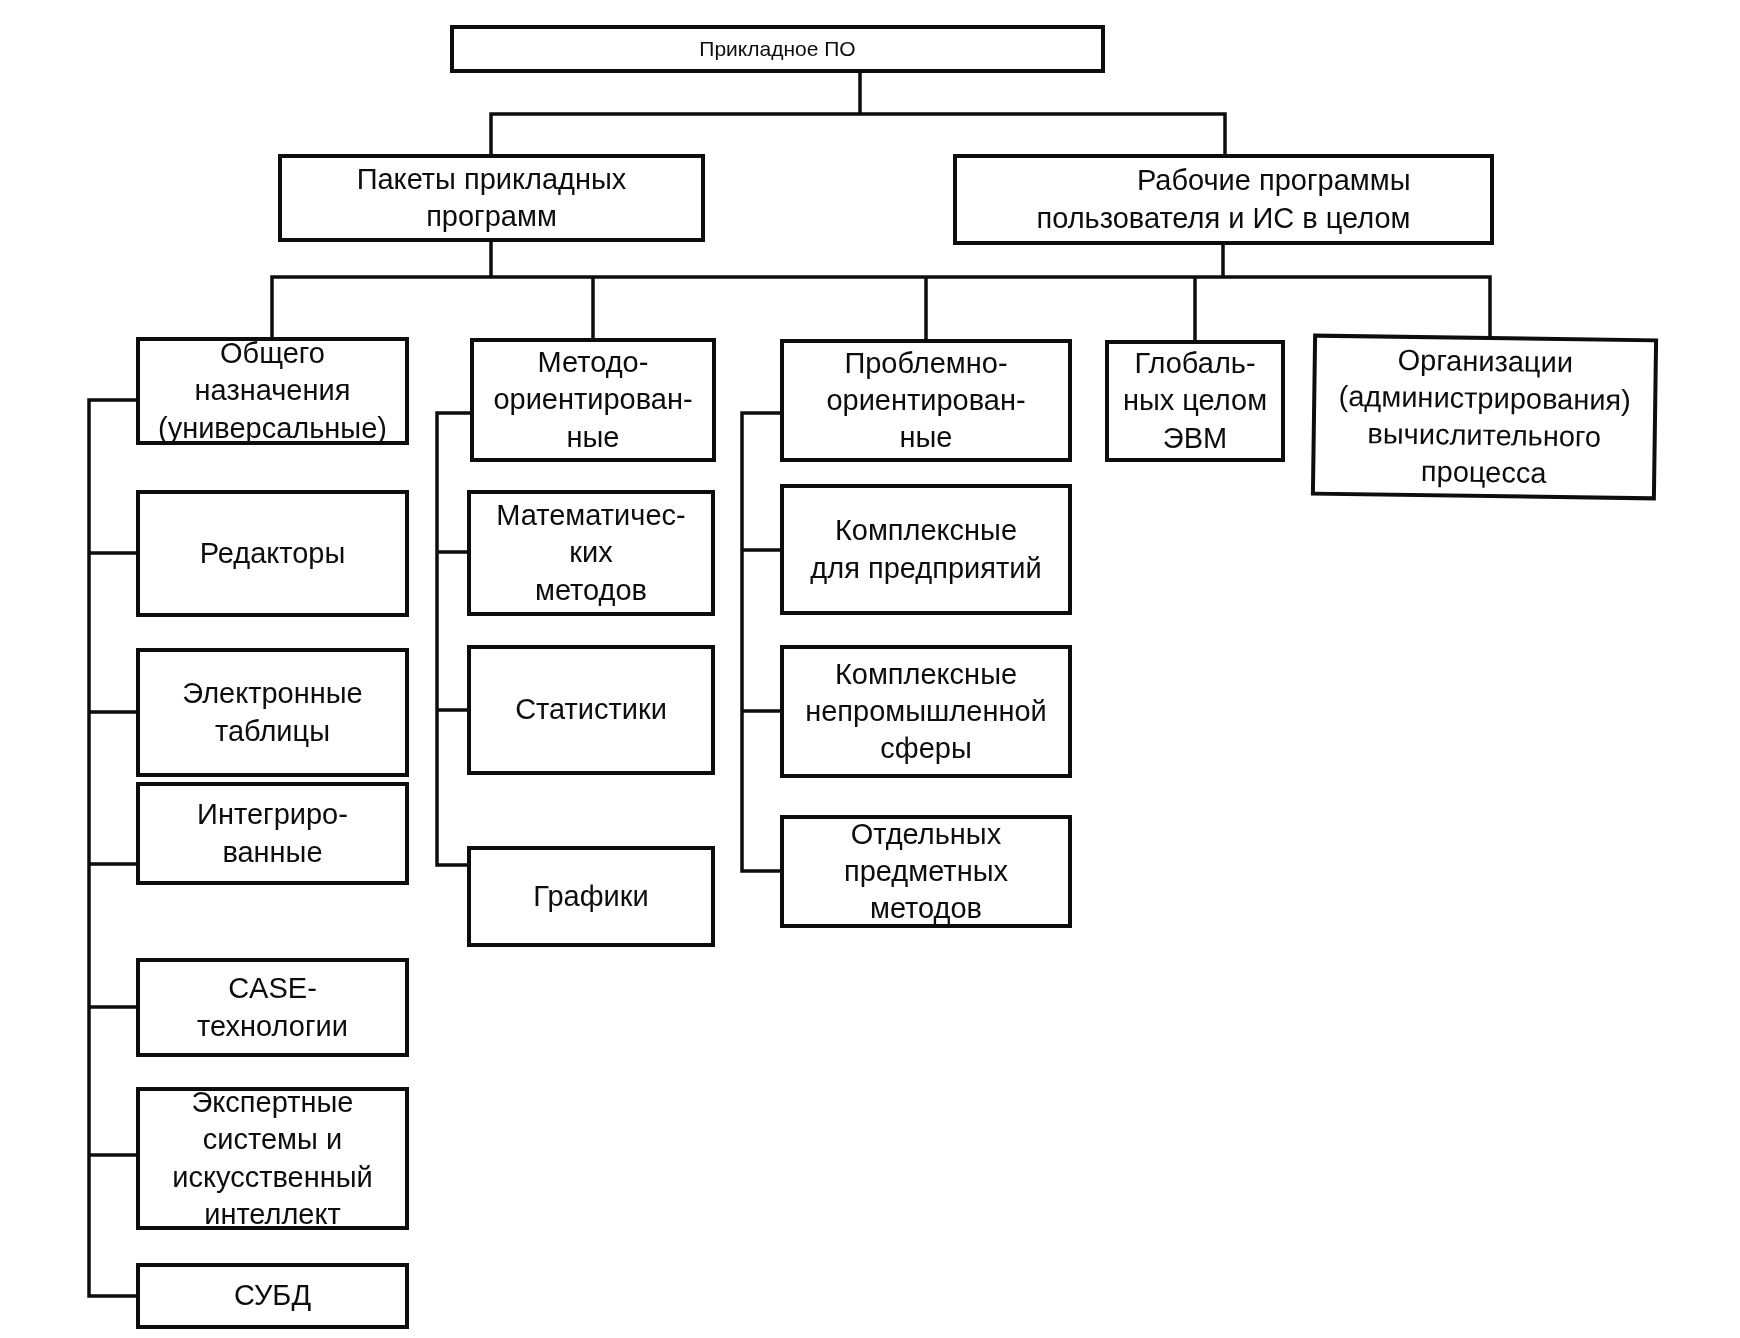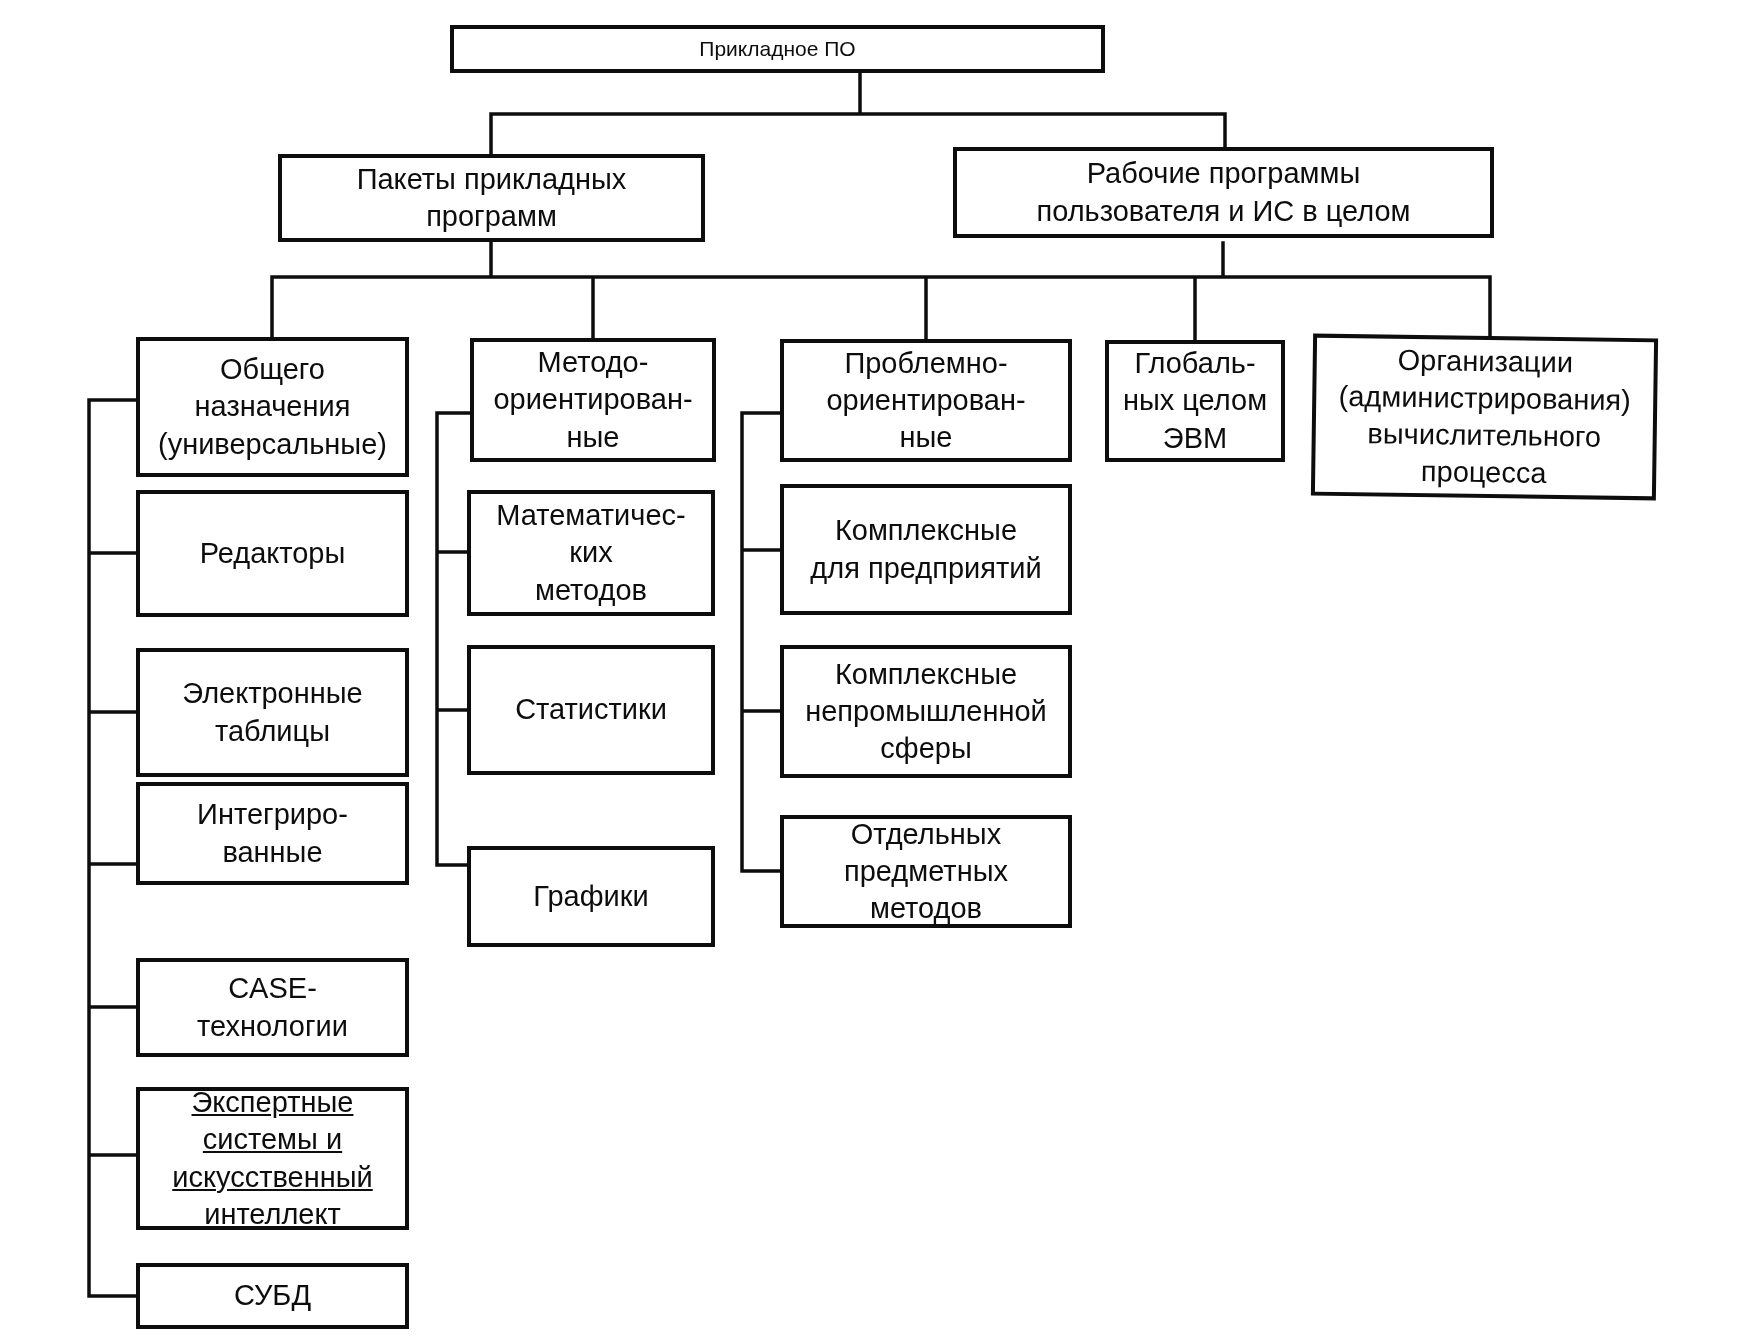--- a/index.html
+++ b/index.html
@@ -56,24 +56,24 @@
     M742 711 H780
     M742 871 H780
   "></path>
 </svg>
 
 <div class="node title" style="left:450px;top:25px;width:655px;height:48px;">Прикладное ПО</div>
 
 <div class="node" style="left:278px;top:154px;width:427px;height:88px;">Пакеты прикладных
 программ</div>
 
-<div class="node" style="left:953px;top:147px;width:541px;height:91px;">Рабочие программы
+<div class="node" style="left:953px;top:154px;width:541px;height:91px;text-align:right;">Рабочие программы
 пользователя и ИС в целом</div>
 
-<div class="node" style="left:136px;top:337px;width:273px;height:140px;">Общего
+<div class="node" style="left:136px;top:337px;width:273px;height:108px;">Общего
 назначения
 (универсальные)</div>
 
 <div class="node" style="left:470px;top:338px;width:246px;height:124px;">Методо-
 ориентирован-
 ные</div>
 
 <div class="node" style="left:780px;top:339px;width:292px;height:123px;">Проблемно-
 ориентирован-
 ные</div>
@@ -91,21 +91,21 @@
 
 <div class="node" style="left:136px;top:648px;width:273px;height:129px;">Электронные
 таблицы</div>
 
 <div class="node" style="left:136px;top:782px;width:273px;height:103px;">Интегриро-
 ванные</div>
 
 <div class="node" style="left:136px;top:958px;width:273px;height:99px;">CASE-
 технологии</div>
 
-<div class="node" style="left:136px;top:1087px;width:273px;height:143px;text-decoration:underline;">Экспертные
+<div class="node" style="left:136px;top:1087px;width:273px;height:143px;">Экспертные
 системы и
 искусственный
 интеллект</div>
 
 <div class="node" style="left:136px;top:1263px;width:273px;height:66px;">СУБД</div>
 
 <div class="node" style="left:467px;top:490px;width:248px;height:126px;">Математичес-
 ких
 методов</div>
 

